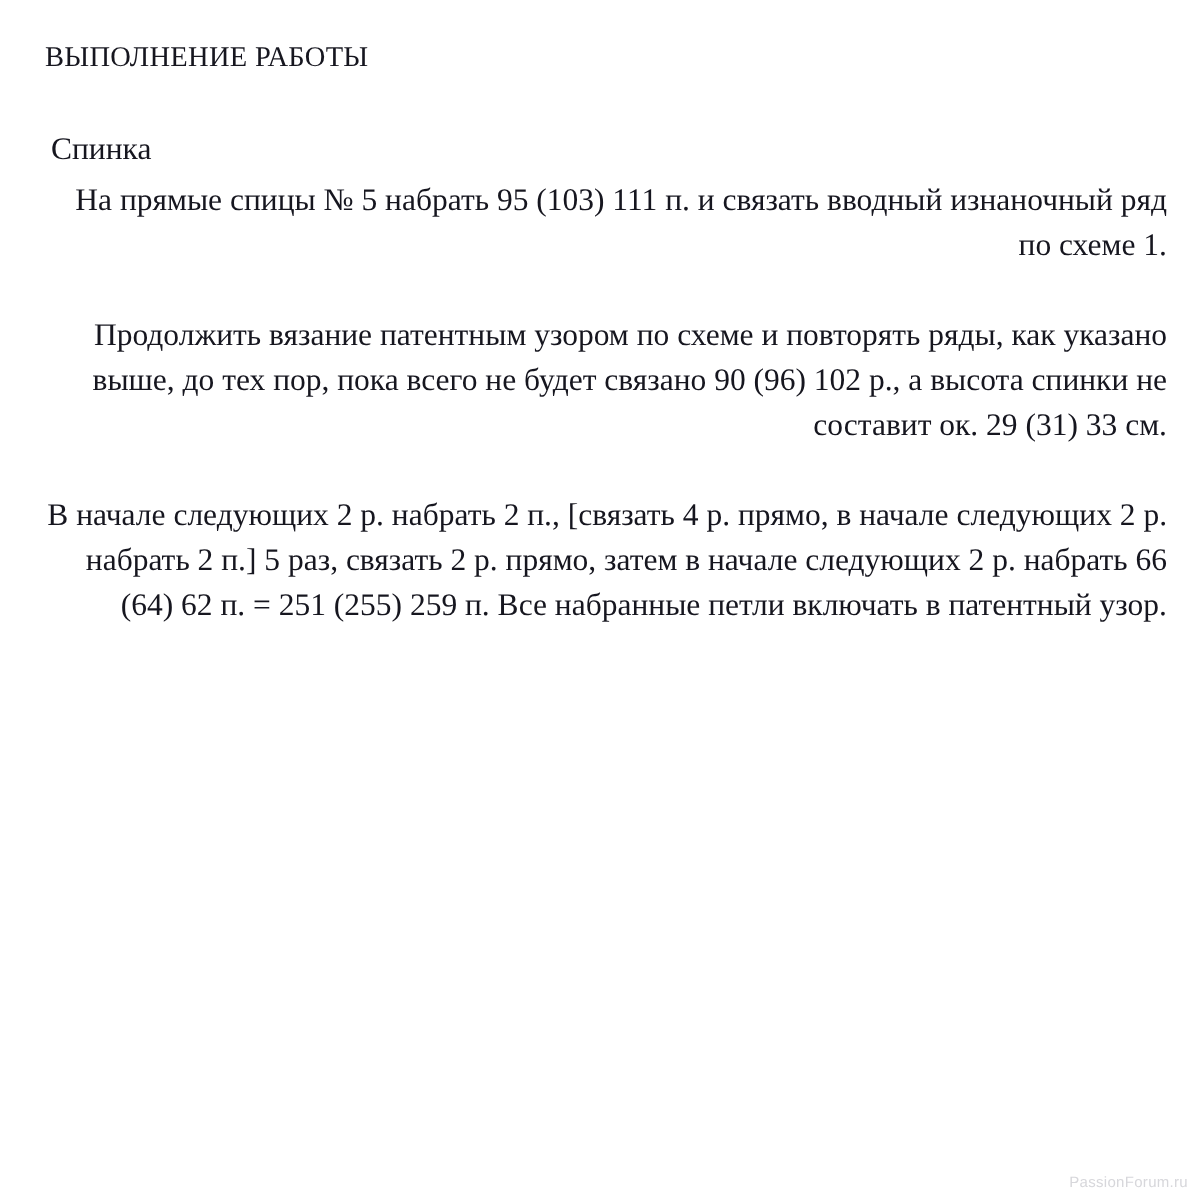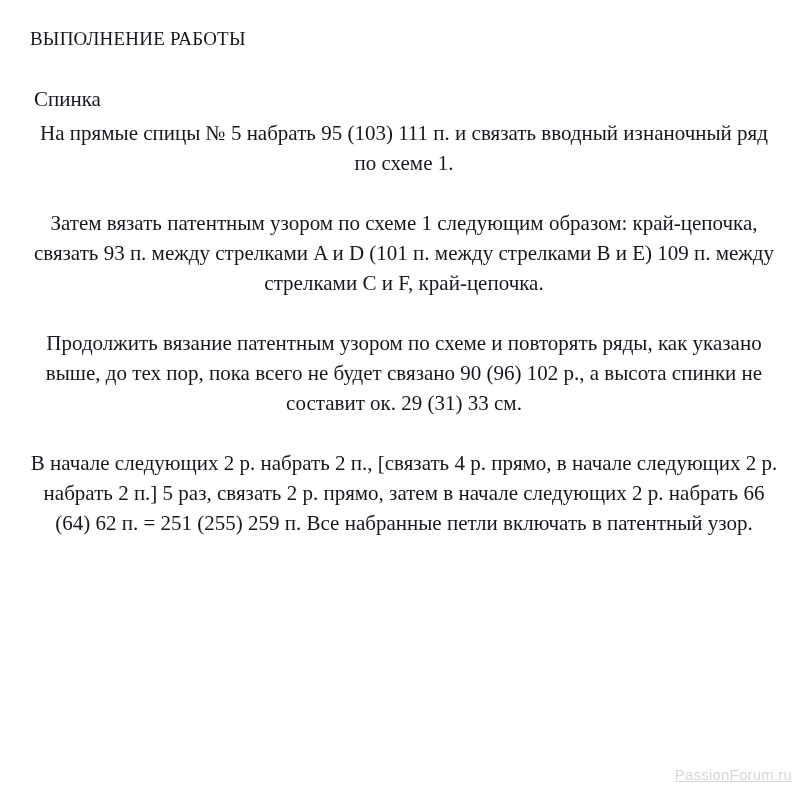--- a/index.html
+++ b/index.html
@@ -50,52 +50,48 @@
     margin: 4px;
   }
 
   .para {
     font-size: 21px;
     line-height: 30px;
     font-weight: 400;
     color: #16161f;
     margin: 0;
     max-width: 756px;
-    text-align: center;
+    text-align: right;
     white-space: pre-line;
   }
 
   .watermark {
     position: absolute;
     right: 8px;
-    bottom: 17px;
+    bottom: 6px;
     font-family: "Liberation Sans", "DejaVu Sans", sans-serif;
-    font-size: 15px;
+    font-size: 10px;
     letter-spacing: 0.2px;
     color: #d7d7db;
     text-shadow: 0 1px 0 #ffffff;
     user-select: none;
-    text-decoration: underline;
   }
 </style>
 </head>
 <body>
 
 <div class="page">
 
   <h1 class="doc-heading">ВЫПОЛНЕНИЕ РАБОТЫ</h1>
 
   <div class="section">
     <p class="sec-title">Спинка</p>
     <p class="para">На прямые спицы № 5 набрать 95 (103) 111 п. и связать вводный изнаночный ряд по схеме 1.</p>
   </div>
 
-  <div class="section">
-    <p class="para">Затем вязать патентным узором по схеме 1 следующим образом: край-цепочка, связать 93 п. между стрелками A и D (101 п. между стрелками B и E) 109 п. между стрелками C и F, край-цепочка.</p>
-  </div>
 
   <div class="section">
     <p class="para">Продолжить вязание патентным узором по схеме и повторять ряды, как указано выше, до тех пор, пока всего не будет связано 90 (96) 102 р., а высота спинки не составит ок. 29 (31) 33 см.</p>
   </div>
 
   <div class="section">
     <p class="para">В начале следующих 2 р. набрать 2 п., [связать 4 р. прямо, в начале следующих 2 р. набрать 2 п.] 5 раз, связать 2 р. прямо, затем в начале следующих 2 р. набрать 66 (64) 62 п. = 251 (255) 259 п. Все набранные петли включать в патентный узор.</p>
   </div>
 
 

